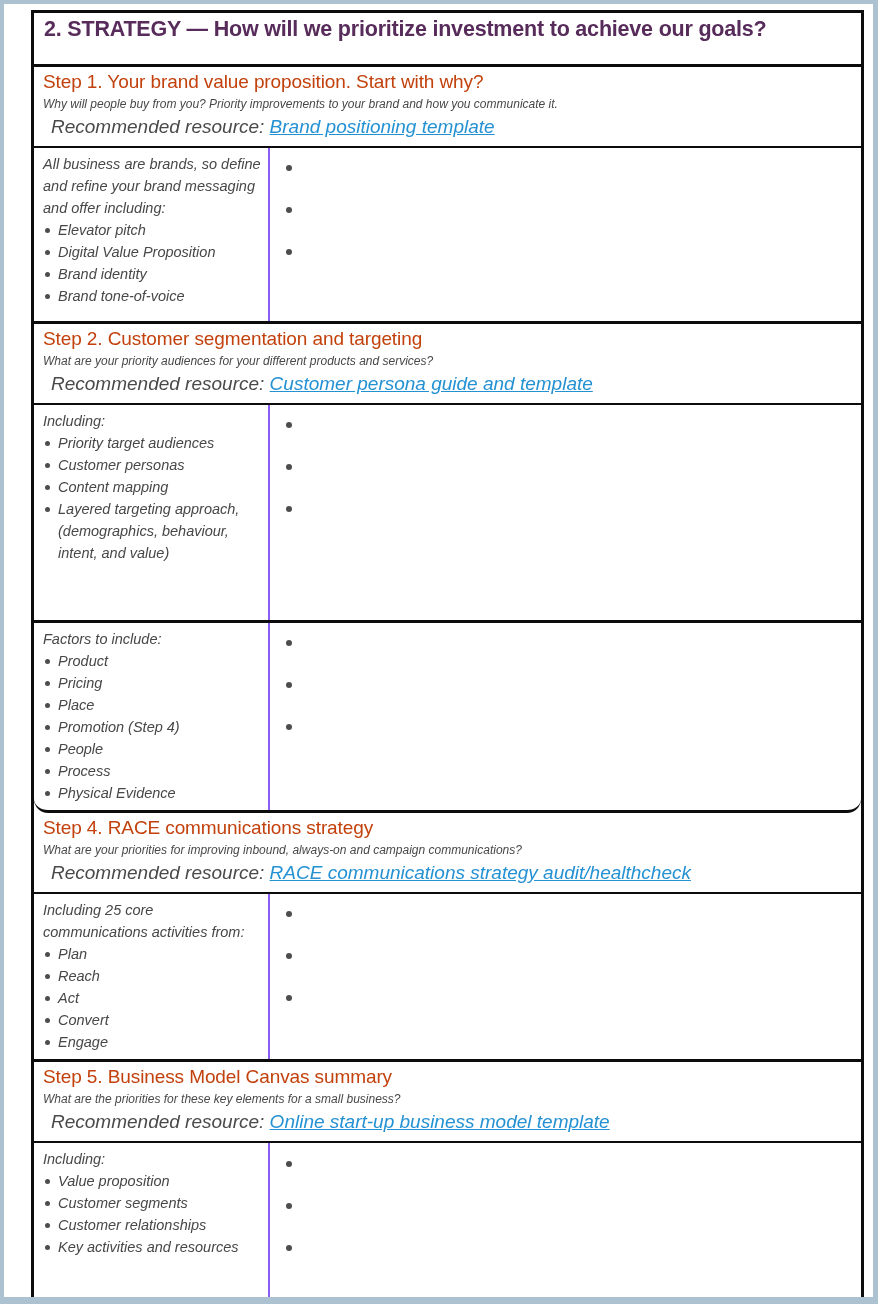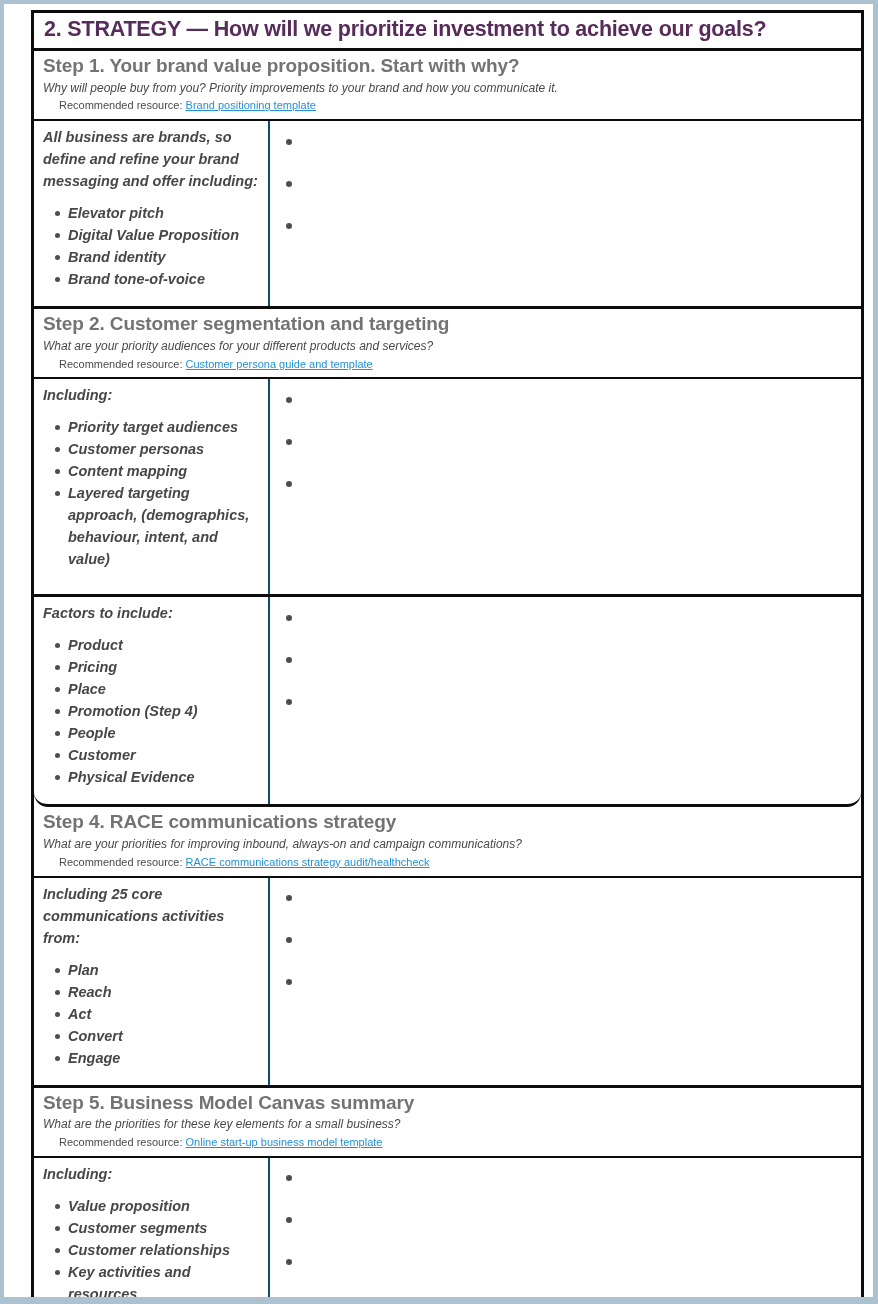--- a/index.html
+++ b/index.html
@@ -12,54 +12,54 @@
     font-family:"Liberation Sans", sans-serif;
     overflow:hidden;
   }
   .doc {
     margin:6px 0 0 27px;
     width:833px;
     border:3px solid #0c0c0c;
   }
   .title-row {
     border-bottom:3px solid #0c0c0c;
-    padding:3px 10px 5px 10px;
+    padding:3px 10px 21px 10px;
   }
   .title-row h1 {
     margin:0; font-size:21.5px; font-weight:bold; color:#572b5a;
     letter-spacing:-0.2px; line-height:1.25; white-space:nowrap;
   }
   .section-header {
     padding:4px 9px 5px 9px;
     border-bottom:2px solid #0c0c0c;
   }
   .step-heading {
-    margin:0; font-size:19px; font-weight:bold; color:#737373; line-height:1.2;
+    margin:0; font-size:19px; font-weight:normal; color:#c2410c; line-height:1.2;
     letter-spacing:-0.1px;
   }
   .step-question {
     margin:3px 0 0 0; font-size:12px; font-style:italic; color:#484848; line-height:1.3;
   }
   .resource-line {
-    margin:2px 0 1px 16px; font-size:11px; color:#4a4a4a; line-height:1.35;
+    margin:2px 0 1px 8px; font-size:19px; font-style:italic; color:#4a4a4a; line-height:1.35;
   }
   .resource-link {
     color:#2491d3; text-decoration:underline; text-decoration-color:#2491d3; cursor:pointer;
   }
   .content-row { display:flex; border-bottom:3px solid #0c0c0c; }
   .section:last-child .content-row { border-bottom:none; }
   .left-cell {
     width:236px; flex:0 0 236px;
-    border-right:2px solid #0c4a6e;
+    border-right:2px solid #8b5cf6;
     padding:5px 6px 6px 9px;
-    font-size:14.5px; font-style:italic; color:#474747; line-height:22px;font-weight:bold;
+    font-size:14.5px; font-style:italic; color:#474747; line-height:22px;
   }
   .right-cell { flex:1 1 auto; padding:10px 0 0 16px; }
   .left-intro { margin:0 0 0 0; }
-  .bullet-list { margin:10px; padding:0; }
+  .bullet-list { margin:0; padding:0; }
   .bullet-item { display:flex; align-items:flex-start; }
   .lb-dot {
     flex:0 0 auto; width:5px; height:5px; border-radius:50%;
     background:#4d4d4d; margin:9px 8px 0 2px;
   }
   .bullet-label { flex:1 1 auto; }
   .empty-bullet { height:21px; margin-bottom:21px; display:flex; align-items:center; }
   .eb-dot { width:6px; height:6px; border-radius:50%; background:#4d4d4d; }
   
   .s1 .content-row { min-height:176px; }
@@ -182,21 +182,21 @@
             <div class="bullet-item">
                 <span class="lb-dot"></span>
                 <span class="bullet-label">Promotion (Step 4)</span>
               </div>
             <div class="bullet-item">
                 <span class="lb-dot"></span>
                 <span class="bullet-label">People</span>
               </div>
             <div class="bullet-item">
                 <span class="lb-dot"></span>
-                <span class="bullet-label">Customer</span>
+                <span class="bullet-label">Process</span>
               </div>
             <div class="bullet-item">
                 <span class="lb-dot"></span>
                 <span class="bullet-label">Physical Evidence</span>
               </div>
           </div>
         </div>
         <div class="right-cell">
           <div class="empty-bullet">
               <span class="eb-dot"></span>

